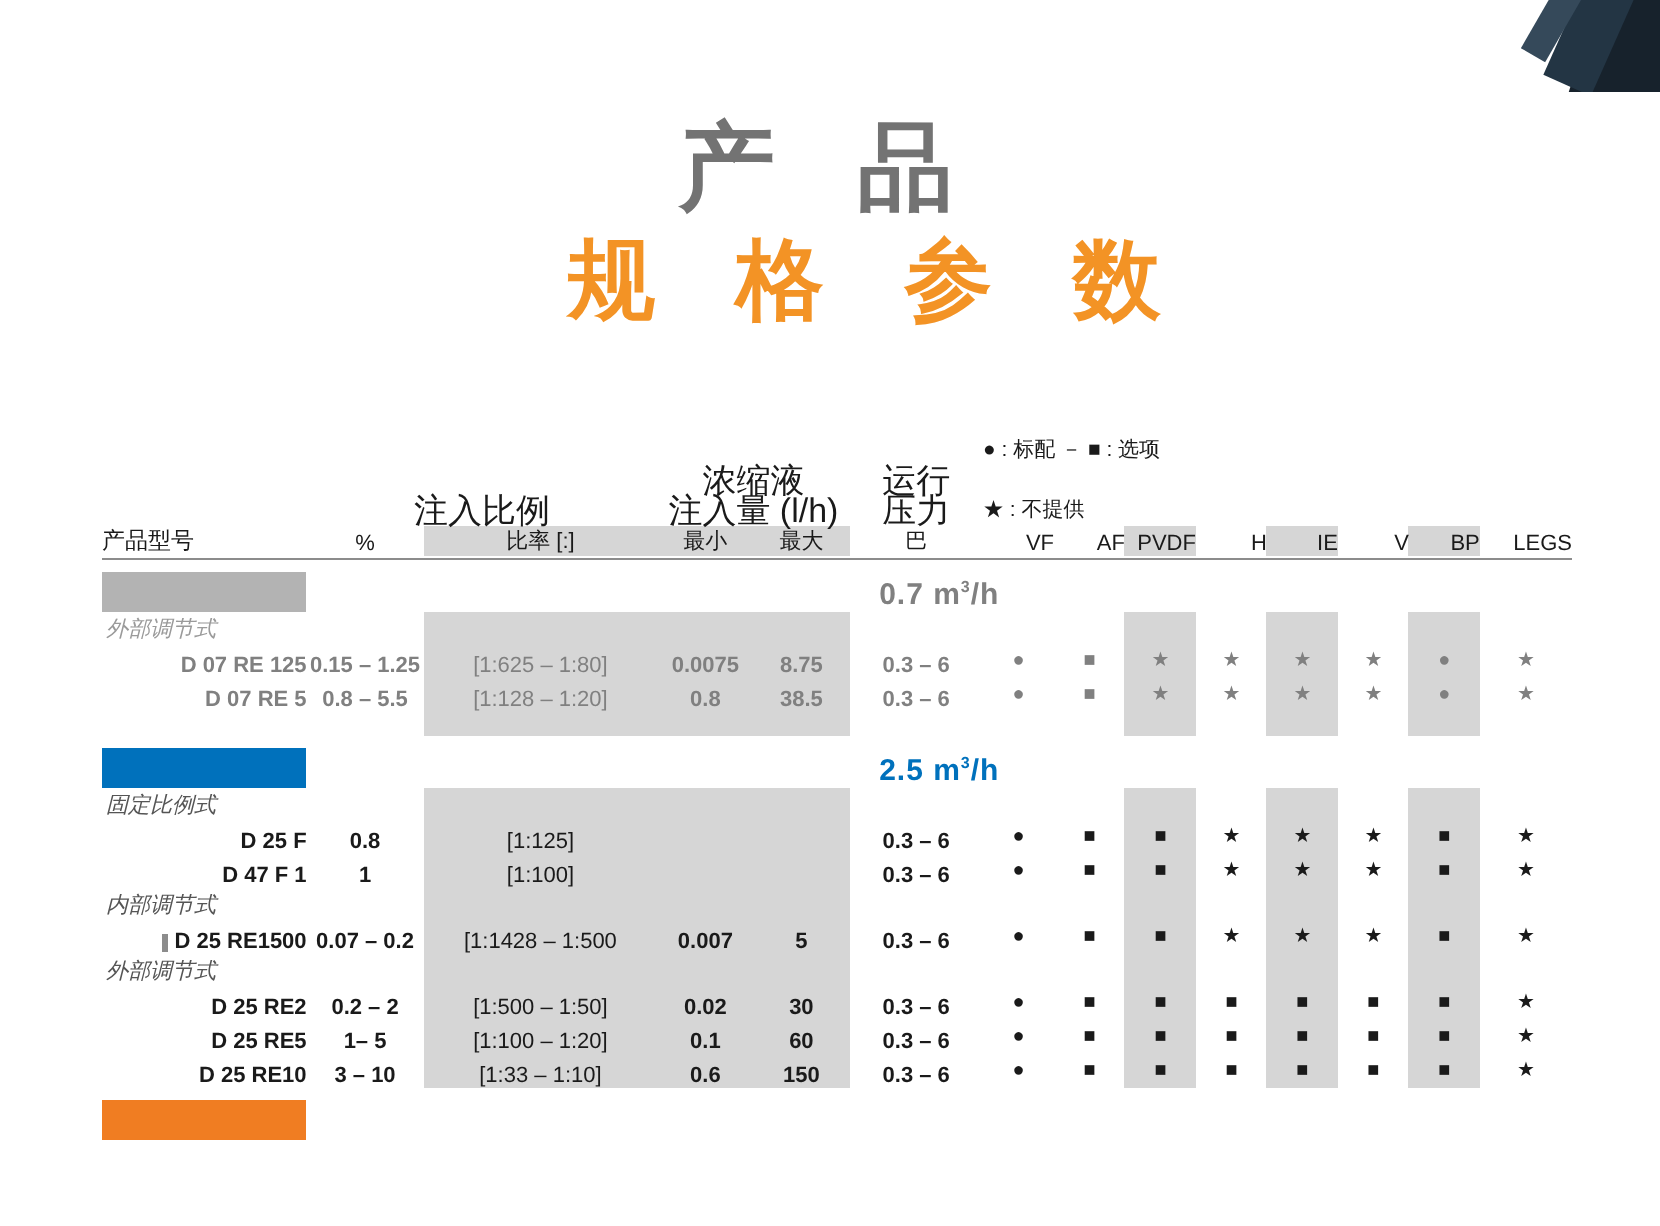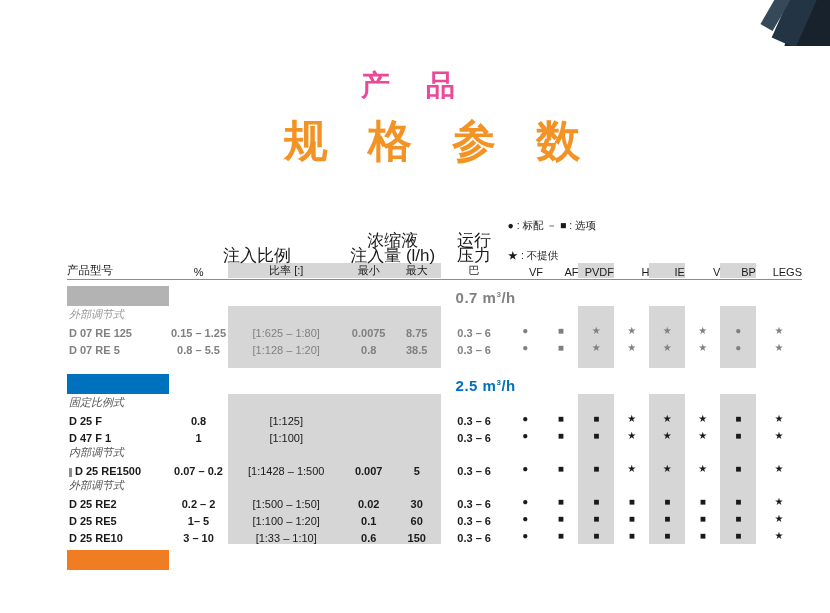--- a/index.html
+++ b/index.html
@@ -48,40 +48,40 @@
 
   
   .title-block {
     position: absolute;
     top: 58px;
     left: 0;
     width: 830px;
     text-align: center;
   }
   .title-line1 {
-    color: #ec4899;
-    font-size: 29px;
+    color: #737373;
+    font-size: 48px;
     font-weight: bold;
     letter-spacing: 14px;
     line-height: 54px;
   }
   .title-line2 {
     color: #f39325;
     font-size: 44px;
     font-weight: bold;
     letter-spacing: 14px;
     line-height: 58px;
     padding-left: 48px;
   }
 
   
   .table-wrap {
     position: absolute;
     top: 218px;
-    left: 67px;
+    left: 51px;
     width: 735px;
     font-size: 11px;
     color: #1a1a1a;
   }
   table.spec {
     border-collapse: collapse;
     width: 735px;
     table-layout: fixed;
   }
   table.spec td, table.spec th {
@@ -176,20 +176,21 @@
 
   
   .data td {
     height: 17px;
     font-size: 11px;
   }
   .data .model {
     font-weight: bold;
     padding-left: 2px;
     white-space: nowrap;
+    text-align: right;
   }
   .data .num {
     text-align: center;
     font-weight: bold;
   }
   .data .ratio {
     text-align: center;
     font-weight: normal;
   }
   .data .pres {

